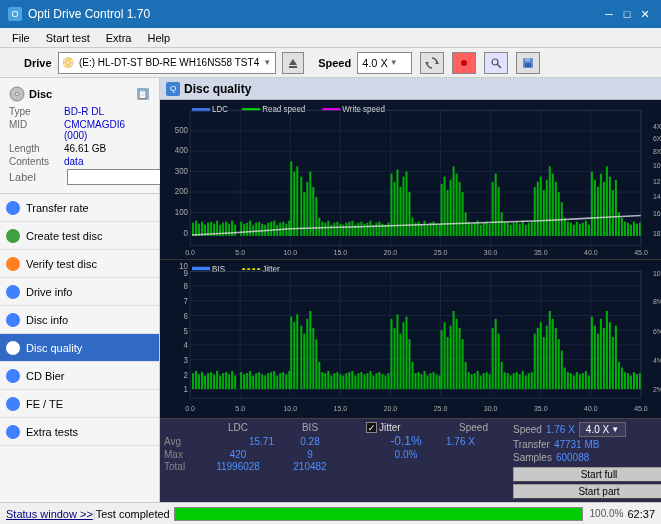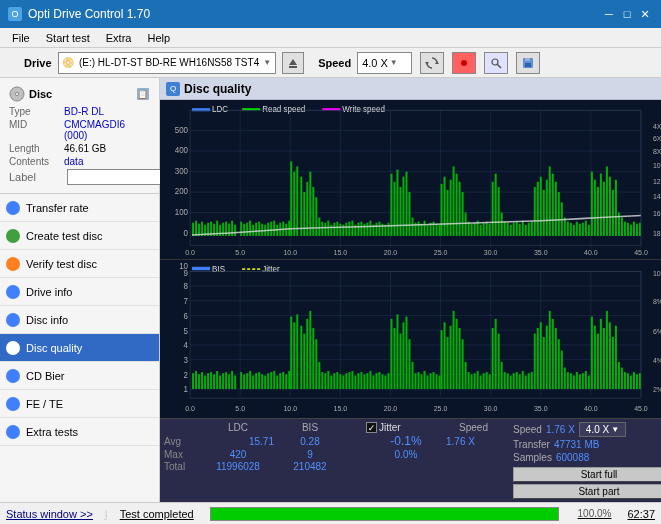--- a/index.html
+++ b/index.html
@@ -48,21 +48,21 @@
     .sidebar-item { height: 28px; display: flex; align-items: center; gap: 6px; padding: 0 6px; cursor: pointer; border-bottom: 1px solid #e0e0e0; color: #000; }
     .sidebar-item.active { background: #316ac5; color: white; }
     .sidebar-item-icon { width: 14px; height: 14px; border-radius: 50%; display: flex; align-items: center; justify-content: center; font-size: 9px; flex-shrink: 0; }
     .sidebar-item-icon.blue { background: #4080ff; }
     .sidebar-item-icon.green { background: #40a040; }
     .sidebar-item-icon.orange { background: #ff8020; }
     .sidebar-item-icon.active-icon { background: white; }
     .sidebar-item-label { font-size: 11px; }
     
     
-    .status-bar { height: 22px; background: #f0f0f0; border-top: 1px solid #ccc; display: flex; align-items: center; padding: 0 6px; gap: 12px; text-decoration: underline; }
+    .status-bar { height: 22px; background: #f0f0f0; border-top: 1px solid #ccc; display: flex; align-items: center; padding: 0 6px; gap: 0; }
     .status-window-btn { font-size: 11px; color: #000080; cursor: pointer; text-decoration: underline; }
     .status-bar-text { font-size: 11px; color: #000; }
     .progress-bar-container { flex: 1; height: 14px; background: #c0c0c0; border: 1px solid #888; margin: 0 4px; }
     .progress-bar-fill { height: 100%; background: #00cc00; }
     .status-time { font-size: 11px; color: #000; margin-left: 4px; }
     
     
     .content-area { flex: 1; display: flex; flex-direction: column; background: #e8e8e8; overflow: hidden; }
     .content-header { background: #d0d8e8; height: 22px; display: flex; align-items: center; padding: 0 6px; gap: 4px; border-bottom: 1px solid #b0b8c8; }
     .content-header-icon { width: 14px; height: 14px; background: #4080d0; border-radius: 2px; display: flex; align-items: center; justify-content: center; font-size: 8px; color: white; flex-shrink: 0; }

